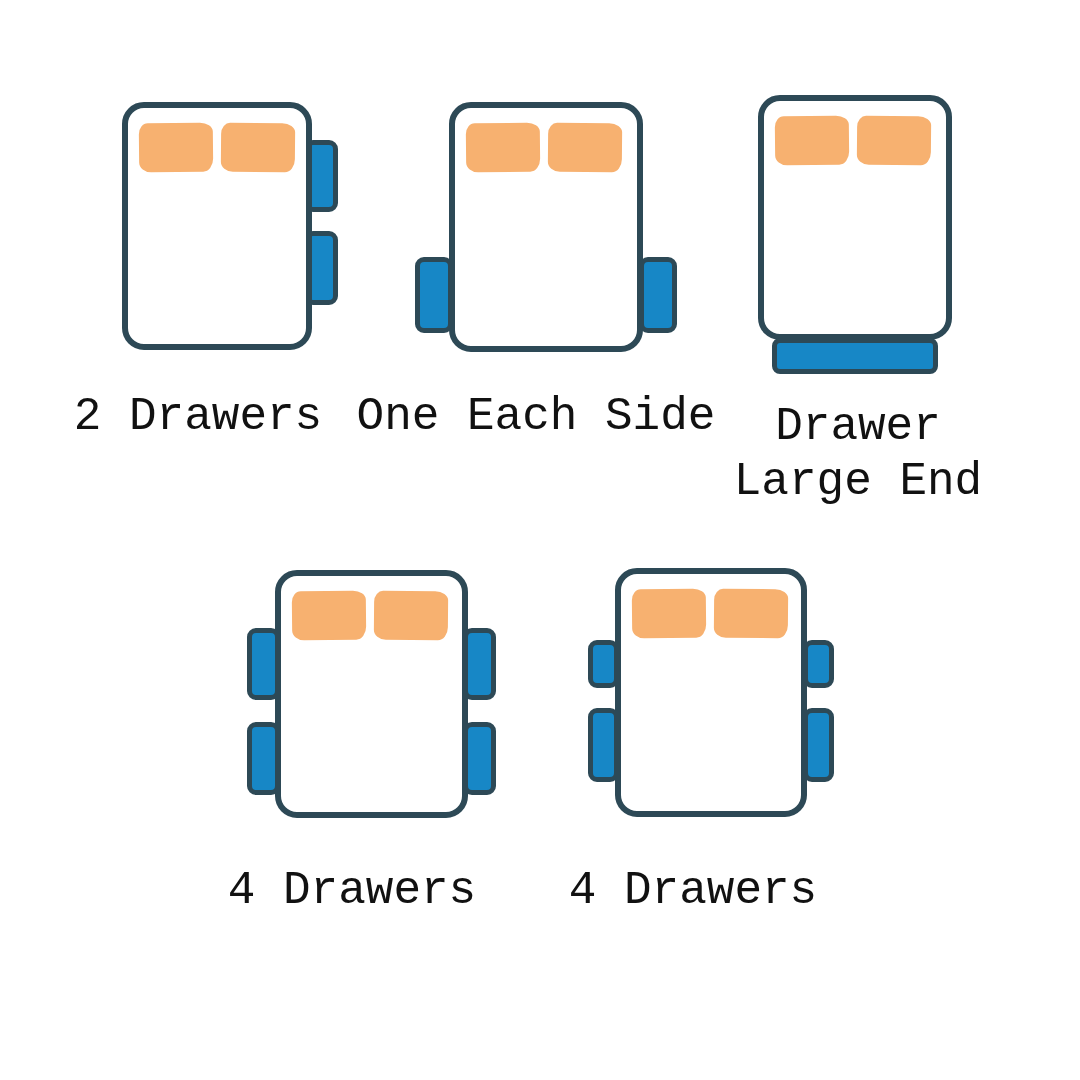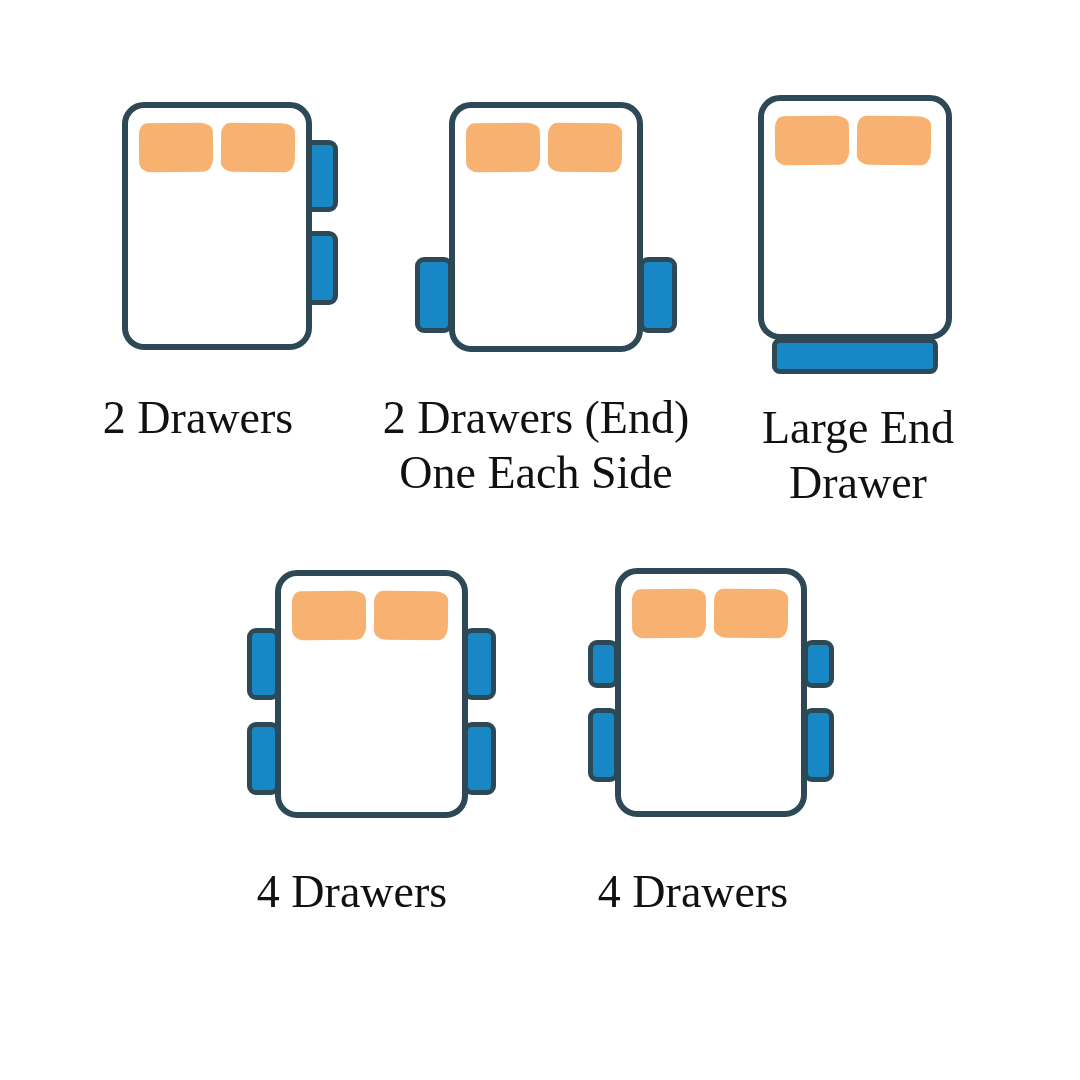--- a/index.html
+++ b/index.html
@@ -3,21 +3,21 @@
 <meta charset="utf-8">
 <style>
   html, body { margin: 0; padding: 0; }
   body { width: 1080px; height: 1080px; overflow: hidden; }
 
   .canvas {
     position: relative;
     width: 893px;
     height: 1080px;
     background: var(--background, #ffffff);
-    font-family: Liberation Serif, serif;
+    font-family: Liberation Mono, monospace;
   }
 
   .fig { position: absolute; }
   .fig1 { left: 122px; top: 102px; width: 190px; height: 248px; }
   .fig2 { left: 449px; top: 102px; width: 194px; height: 250px; }
   .fig3 { left: 758px; top:  95px; width: 194px; height: 245px; }
   .fig4 { left: 275px; top: 570px; width: 193px; height: 248px; }
   .fig5 { left: 615px; top: 568px; width: 192px; height: 249px; }
 
   .bed-body {
@@ -104,34 +104,33 @@
 
   <div class="fig fig2">
     <div class="drawer f2dL"></div>
     <div class="drawer f2dR"></div>
     <div class="bed-body">
       <div class="pillow pL"></div>
       <div class="pillow pR"></div>
     </div>
   </div>
   <div class="label label2">
-    <div>2 Drawers (End)</div>
     <div>One Each Side</div>
   </div>
 
   <div class="fig fig3">
     <div class="bed-body">
       <div class="pillow pL"></div>
       <div class="pillow pR"></div>
     </div>
     <div class="drawer front f3d"></div>
   </div>
   <div class="label label3">
+    <div>Drawer</div>
     <div>Large End</div>
-    <div>Drawer</div>
   </div>
 
   <div class="fig fig4">
     <div class="drawer f4dL1"></div>
     <div class="drawer f4dL2"></div>
     <div class="drawer f4dR1"></div>
     <div class="drawer f4dR2"></div>
     <div class="bed-body">
       <div class="pillow pL"></div>
       <div class="pillow pR"></div>

